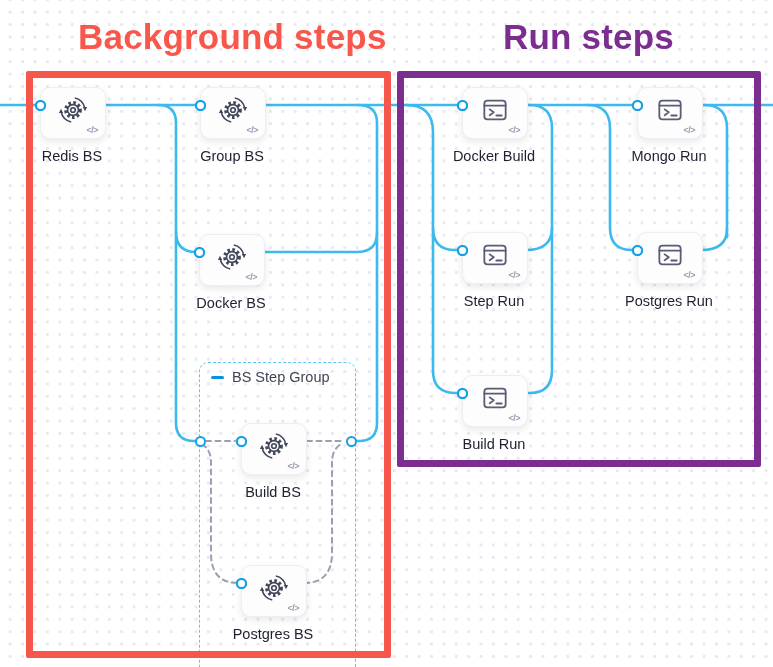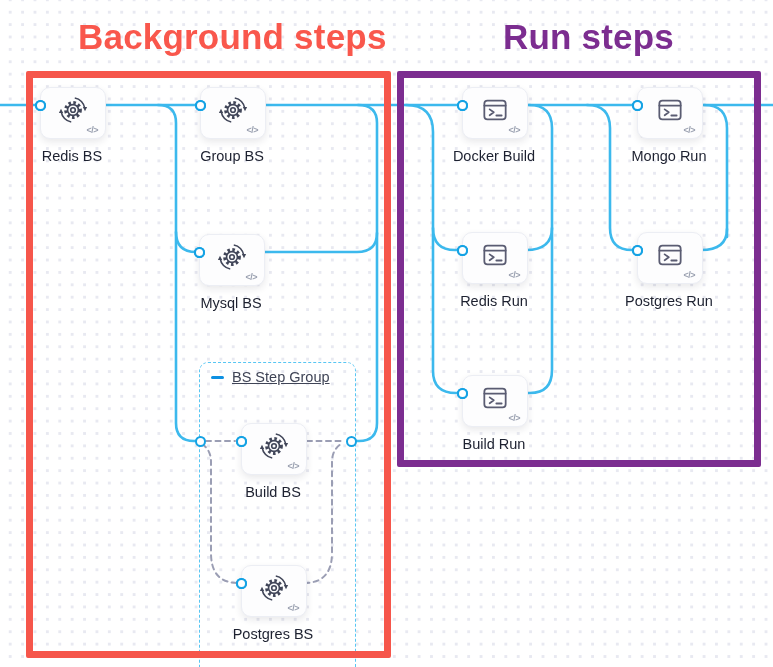--- a/index.html
+++ b/index.html
@@ -15,21 +15,21 @@
   svg.edges{position:absolute;left:0;top:0;z-index:1;}
   .edge{fill:none;stroke:#3cb9ed;stroke-width:2.6;stroke-linecap:round;}
   .edge-dashed{fill:none;stroke:#9b9eb4;stroke-width:2;stroke-linecap:round;stroke-dasharray:5 4.5;}
 
   .group-box{
     position:absolute;left:199px;top:362px;width:155px;height:330px;
     border:1.6px dashed #57c6f3;border-radius:9px;z-index:2;background:transparent;
   }
   .group-head{position:absolute;left:211px;top:369px;z-index:6;display:flex;align-items:center;gap:8px;}
   .minus-btn{width:13px;height:3px;background:#0d90e2;border-radius:2px;margin-top:1px;}
-  .group-title{font-size:14.5px;color:#3f4456;text-decoration:underline;}
+  .group-title{font-size:14.5px;color:#3f4456;}
 
   .annot-box{position:absolute;z-index:3;border-style:solid;background:transparent;border-radius:2px;}
   .annot-red{left:26px;top:71px;width:351px;height:573px;border-width:7px;border-color:#f6564b;}
   .annot-purple{left:397px;top:71px;width:350px;height:382px;border-width:7px;border-color:#7c2d90;}
 
   .title{position:absolute;top:17px;z-index:6;font-size:35px;font-weight:700;letter-spacing:.2px;}
   .title-bg{left:78px;color:#f9574c;}
   .title-run{left:503px;color:#7c2d90;}
 
   .node{position:absolute;z-index:4;}
@@ -144,21 +144,21 @@
 
   <div class="node" style="left:199px;top:234px;">
     <div class="card">
       <svg class="nicon">
           <use href="#icon-gear"></use>
         </svg>
       <span class="badge">&lt;/&gt;</span>
     </div>
     <div class="port port-left"></div>
     <div class="port port-right"></div>
-    <div class="nlabel">Mysql BS</div>
+    <div class="nlabel">Docker BS</div>
   </div>
 
   <div class="node" style="left:241px;top:423px;">
     <div class="card">
       <svg class="nicon">
           <use href="#icon-gear"></use>
         </svg>
       <span class="badge">&lt;/&gt;</span>
     </div>
     <div class="port port-left"></div>
@@ -204,21 +204,21 @@
 
   <div class="node" style="left:462px;top:232px;">
     <div class="card">
       <svg class="nicon">
           <use href="#icon-terminal"></use>
         </svg>
       <span class="badge">&lt;/&gt;</span>
     </div>
     <div class="port port-left"></div>
     <div class="port port-right"></div>
-    <div class="nlabel">Redis Run</div>
+    <div class="nlabel">Step Run</div>
   </div>
 
   <div class="node" style="left:637px;top:232px;">
     <div class="card">
       <svg class="nicon">
           <use href="#icon-terminal"></use>
         </svg>
       <span class="badge">&lt;/&gt;</span>
     </div>
     <div class="port port-left"></div>

